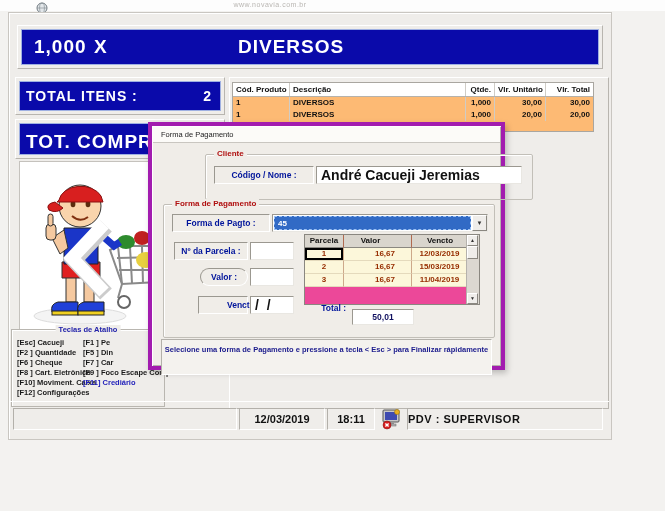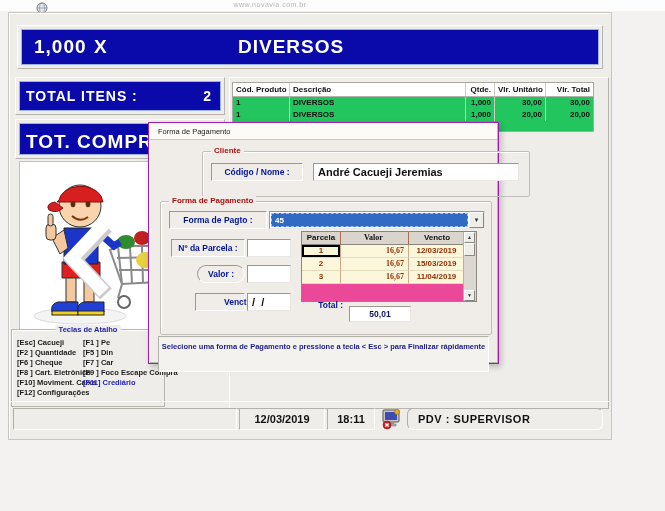--- a/index.html
+++ b/index.html
@@ -46,72 +46,72 @@
   .mascot-panel{left:10px;top:148px;width:204px;height:168px;background:#ffffff;border:1px solid #c5c2bd;}
 
   .shortcuts{left:2px;top:316px;width:152px;height:76px;border:1px solid #b9b6b0;box-shadow:inset 1px 1px 0 #fff;background:#efedea;}
   .shortcuts .legend{position:absolute;top:-5px;left:50%;transform:translateX(-50%);background:#efedea;padding:0 3px;font-size:7.5px;font-weight:bold;color:#2222aa;white-space:nowrap;}
   .sc-col{position:absolute;top:8px;font-size:7.5px;font-weight:bold;color:#1a1a1a;line-height:10px;white-space:nowrap;}
   .sc-left{left:5px;} .sc-right{left:71px;}
   .sc-item{height:10px;}
   .sc-blue{color:#2222bb;}
 
   .items-panel{left:220px;top:64px;width:378px;height:330px;}
-  .items-table{position:absolute;left:2px;top:4px;width:360px;height:48px;background:#22c55e;border:1px solid #a9a6a0;font-size:8px;font-weight:bold;color:#111;}
+  .items-table{position:absolute;left:2px;top:4px;width:360px;height:48px;background:#fdba74;border:1px solid #a9a6a0;font-size:8px;font-weight:bold;color:#111;}
   .itr{display:flex;height:12px;line-height:12px;}
   .itr.hdr{height:13px;line-height:13px;border-bottom:1px solid #b5b2ac;background:#ffffff;}
   .itc{border-right:1px solid #cfccc6;overflow:hidden;white-space:nowrap;padding:0 3px;box-sizing:border-box;}
   .c1{width:57px;} .c2{width:176px;} .c3{width:29px;text-align:right;} .c4{width:51px;text-align:right;} .c5{width:47px;text-align:right;border-right:none;}
 
   .status-bar{left:0px;top:388px;width:600px;height:36px;border-top:1px solid #ffffff;}
   .st-cell{position:absolute;top:6px;height:22px;border:1px solid;border-color:#b3b0aa #ffffff #ffffff #b3b0aa;box-sizing:border-box;font-size:11px;font-weight:bold;color:#111;line-height:20px;text-align:center;}
   .st-empty{left:4px;width:224px;}
   .st-date{left:230px;width:86px;}
   .st-time{left:318px;width:48px;}
   .st-icon{left:370px;width:26px;border:none;}
-  .st-pdv{left:398px;width:196px;text-align:left;padding-left:10px;letter-spacing:.5px;border-radius:6px;}
+  .st-pdv{left:398px;width:196px;text-align:left;letter-spacing:.5px;}
 
   
   .dialog{
     left:148px;top:122px;width:349px;height:240px;z-index:10;
-    background:#f0ede8;border:1px solid #a21caf;
+    background:#f0ede8;border:4px solid #a21caf;
     box-shadow:inset 1px 1px 0 #ffffff, inset -1px -1px 0 #b5b2ac, 2px 3px 6px rgba(0,0,0,.22);
   }
   .dlg-title{position:absolute;left:1px;top:1px;right:1px;height:15px;background:#fcfbf8;border-bottom:1px solid #c9c6c0;font-size:7.5px;color:#222;line-height:15px;padding-left:8px;}
   .dlg-body{position:absolute;left:1px;top:17px;right:1px;bottom:1px;}
 
   .groupbox{position:absolute;border:1px solid #c2bfb8;box-shadow:inset 1px 1px 0 #ffffff;border-radius:2px;}
   .groupbox .legend{position:absolute;top:-6px;left:8px;background:#f0ede8;padding:0 3px;font-size:8px;font-weight:bold;color:#b01010;white-space:nowrap;}
   .gb-cliente{left:12px;top:11px;width:326px;height:44px;margin-left:40px;}
   .gb-payment{left:10px;top:61px;width:330px;height:132px;}
 
   .labelbox{
     position:absolute;height:18px;box-sizing:border-box;
     border:1px solid;border-color:#9b9890 #ffffff #ffffff #9b9890;
     font-size:8.5px;font-weight:bold;color:#00149b;
     text-align:center;line-height:16px;white-space:nowrap;padding:0 3px;
   }
   .tfield{
     position:absolute;height:18px;box-sizing:border-box;background:#ffffff;
     border:1px solid;border-color:#9b9890 #e9e7e2 #e9e7e2 #9b9890;
-    font-size:11px;font-weight:bold;color:#111;padding:0 4px;
+    font-size:14px;font-weight:bold;color:#111;padding:0 4px;
     font-family:"Liberation Sans",sans-serif;outline:none;
   }
   .combobox{position:absolute;left:108px;top:9px;width:216px;height:18px;background:#ffffff;border:1px solid;border-color:#9b9890 #e9e7e2 #e9e7e2 #9b9890;box-sizing:border-box;}
   .combo-sel{position:absolute;left:1px;top:1px;bottom:1px;right:16px;background:#316ac5;border:1px dashed #9cc2f5;color:#ffffff;font-size:8px;font-weight:bold;line-height:13px;padding-left:3px;}
   .combo-btn{position:absolute;right:0;top:0;width:15px;height:16px;background:#efedea;border:1px solid;border-color:#ffffff #8a8780 #8a8780 #ffffff;box-sizing:border-box;font-size:6px;color:#333;text-align:center;line-height:14px;}
 
   .pgrid{position:absolute;left:140px;top:29px;width:176px;height:71px;background:#ec4899;border:1px solid #8a8780;box-sizing:border-box;}
   .pg-row{display:flex;height:13px;line-height:12px;font-size:8px;font-weight:bold;}
   .pg-row.hdr{background:#d9d5cd;color:#111;}
   .pg-cell{box-sizing:border-box;border-right:1px solid #b06a50;border-bottom:1px solid #9b9890;overflow:hidden;white-space:nowrap;padding:0 2px;}
   .pg-row.hdr .pg-cell{text-align:center;border-bottom:1px solid #8a8780;}
   .pg-row.data{background:#fcf7da;color:#962d00;}
   .pg-row.data .pg-cell{border-bottom:1px solid #e4dabc;border-right:1px solid #cda98a;}
-  .pc1{width:39px;text-align:center;} .pc2{width:68px;text-align:right;padding-right:4px;font-family:Liberation Serif, serif;} .pc3{width:56px;text-align:center;border-right:none;}
+  .pc1{width:39px;text-align:center;} .pc2{width:68px;text-align:right;padding-right:16px;} .pc3{width:56px;text-align:center;border-right:none;}
   .pg-focus{box-shadow:inset 0 0 0 2px #000;}
   .pg-scroll{position:absolute;right:0;top:0;width:12px;bottom:0;background:#dcd8d1;border-left:1px solid #b5b2ac;}
   .sb-btn{position:absolute;left:0;width:11px;height:11px;background:#efedea;border:1px solid;border-color:#ffffff #8a8780 #8a8780 #ffffff;box-sizing:border-box;font-size:5px;color:#333;text-align:center;line-height:9px;}
   .sb-up{top:0;} .sb-down{bottom:0;}
   .sb-thumb{position:absolute;left:0;top:11px;width:11px;height:13px;background:#efedea;border:1px solid;border-color:#ffffff #8a8780 #8a8780 #ffffff;box-sizing:border-box;}
 
   .total-label{position:absolute;left:140px;top:98px;width:42px;text-align:right;font-size:8.5px;font-weight:bold;color:#00149b;}
   .total-field{position:absolute;left:188px;top:104px;width:62px;height:16px;box-sizing:border-box;background:#ffffff;border:1px solid;border-color:#9b9890 #e9e7e2 #e9e7e2 #9b9890;font-size:8.5px;font-weight:bold;color:#101060;text-align:center;line-height:14px;}
 
   .msg-bar{position:absolute;left:8px;top:196px;width:331px;height:36px;box-sizing:border-box;border:1px solid;border-color:#b3b0aa #ffffff #ffffff #b3b0aa;background:#f4f2ee;}
@@ -264,21 +264,21 @@
     <div class="st-cell st-pdv">PDV :  SUPERVISOR</div>
   </div>
 </div>
 
 <div class="abs dialog">
   <div class="dlg-title">Forma de Pagamento</div>
   <div class="dlg-body">
 
     <div class="groupbox gb-cliente">
       <span class="legend">Cliente</span>
-      <div class="labelbox" style="left:8px;top:11px;width:92px;">Código / Nome :</div>
+      <div class="labelbox" style="left:8px;top:11px;width:100px;">Código / Nome :</div>
       <input class="tfield" style="left: 110px; top: 11px; width: 206px;" value="André Cacueji Jeremias">
     </div>
 
     <div class="groupbox gb-payment">
       <span class="legend">Forma de Pagamento</span>
 
       <div class="labelbox" style="left:8px;top:9px;width:98px;">Forma de Pagto :</div>
       <div class="combobox">
         <div class="combo-sel">45</div>
         <div class="combo-btn">▼</div>

